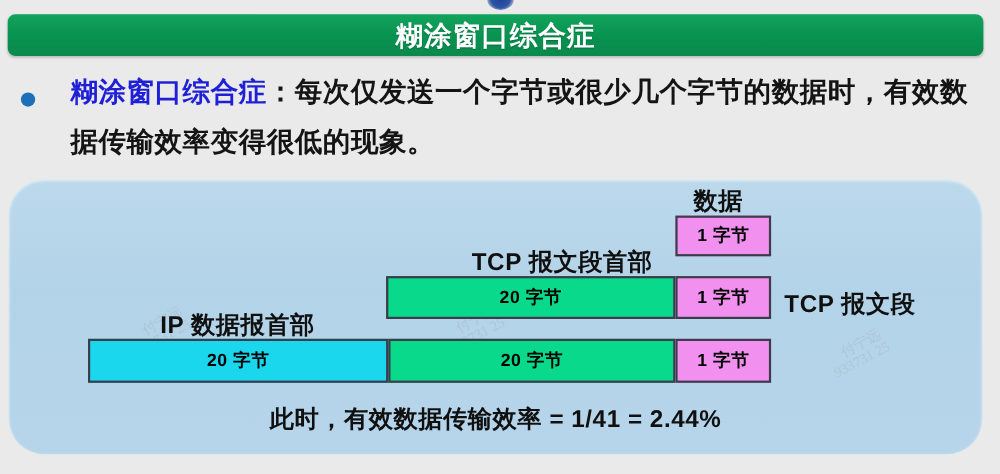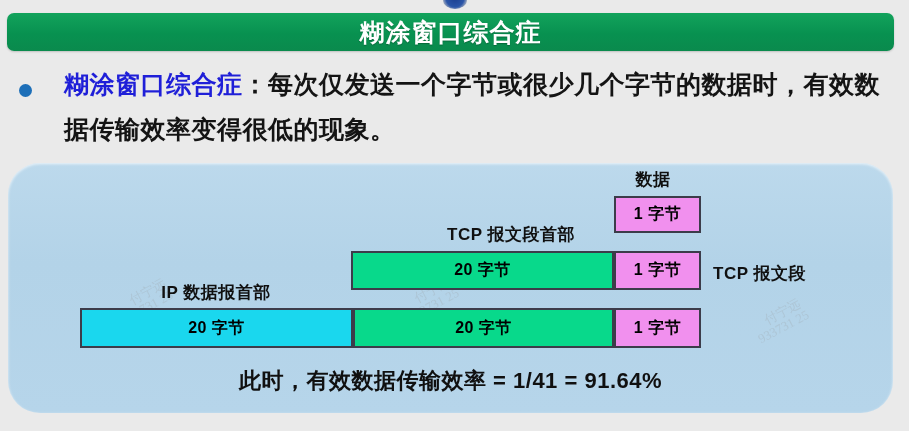--- a/index.html
+++ b/index.html
@@ -101,21 +101,21 @@
     font-weight: bold;
     color: #000000;
     letter-spacing: 0.5px;
   }
   .seg-cyan  { background: #1ad7ee; }
   .seg-green { background: #08d98b; }
   .seg-pink  { background: #f190ee; }
 
   .cap {
     position: absolute;
-    font-size: 17px;
+    font-size: 22px;
     font-weight: bold;
     color: #101010;
     white-space: nowrap;
     letter-spacing: 0.5px;
   }
   .cap-center { transform: translateX(-50%); }
 
   #formula {
     position: absolute;
     left: 50%;
@@ -182,14 +182,14 @@
   <div class="seg seg-cyan" style="left:72px; top:145px; width:273px; height:40px;">
     <span>20 字节</span>
   </div>
   <div class="seg seg-green" style="left:345px; top:145px; width:261px; height:40px;">
     <span>20 字节</span>
   </div>
   <div class="seg seg-pink" style="left:606px; top:145px; width:87px; height:40px;">
     <span>1 字节</span>
   </div>
 
-  <div id="formula">此时，有效数据传输效率 = 1/41 = 91.64%</div>
+  <div id="formula">此时，有效数据传输效率 = 1/41 = 2.44%</div>
 </div>
 
 </body></html>

